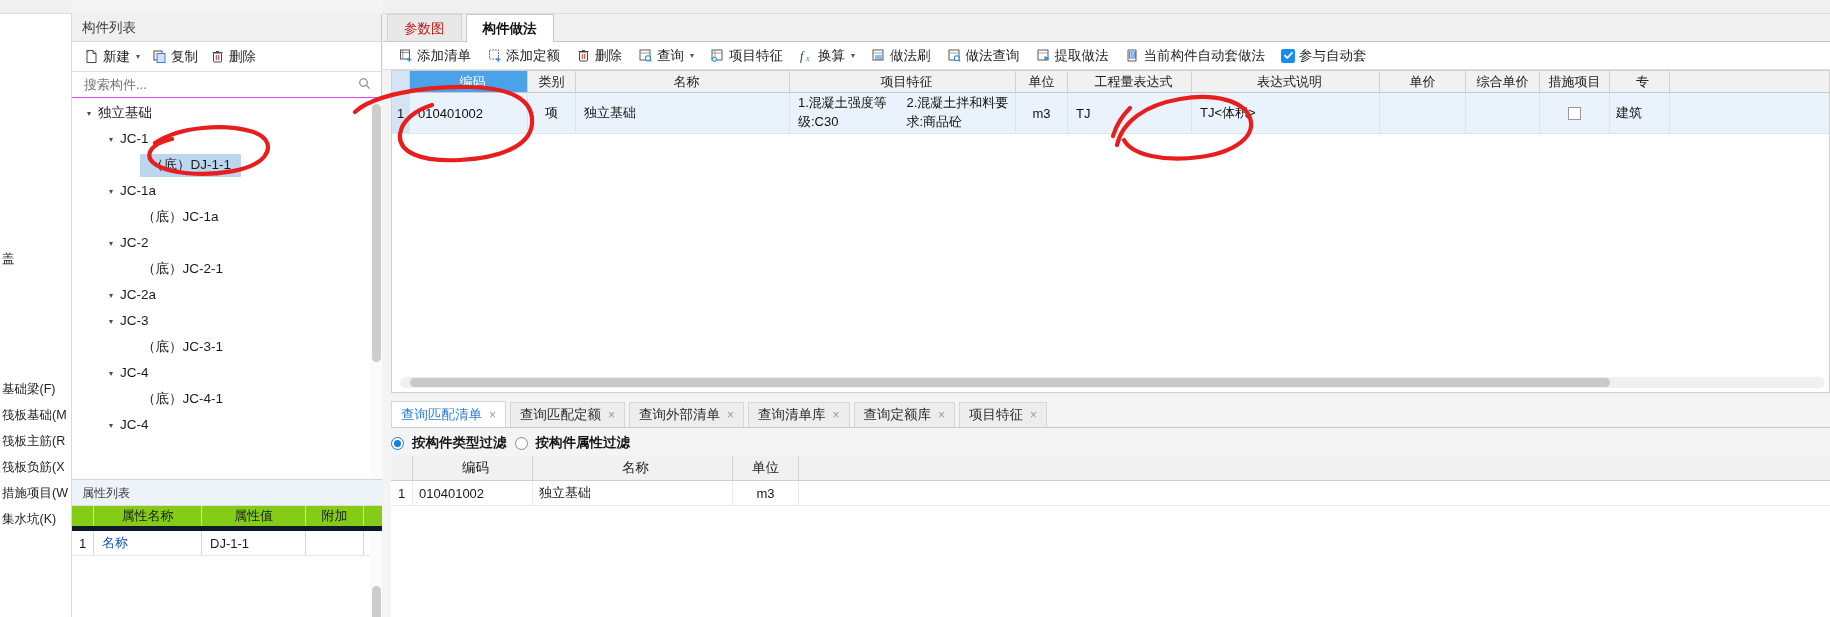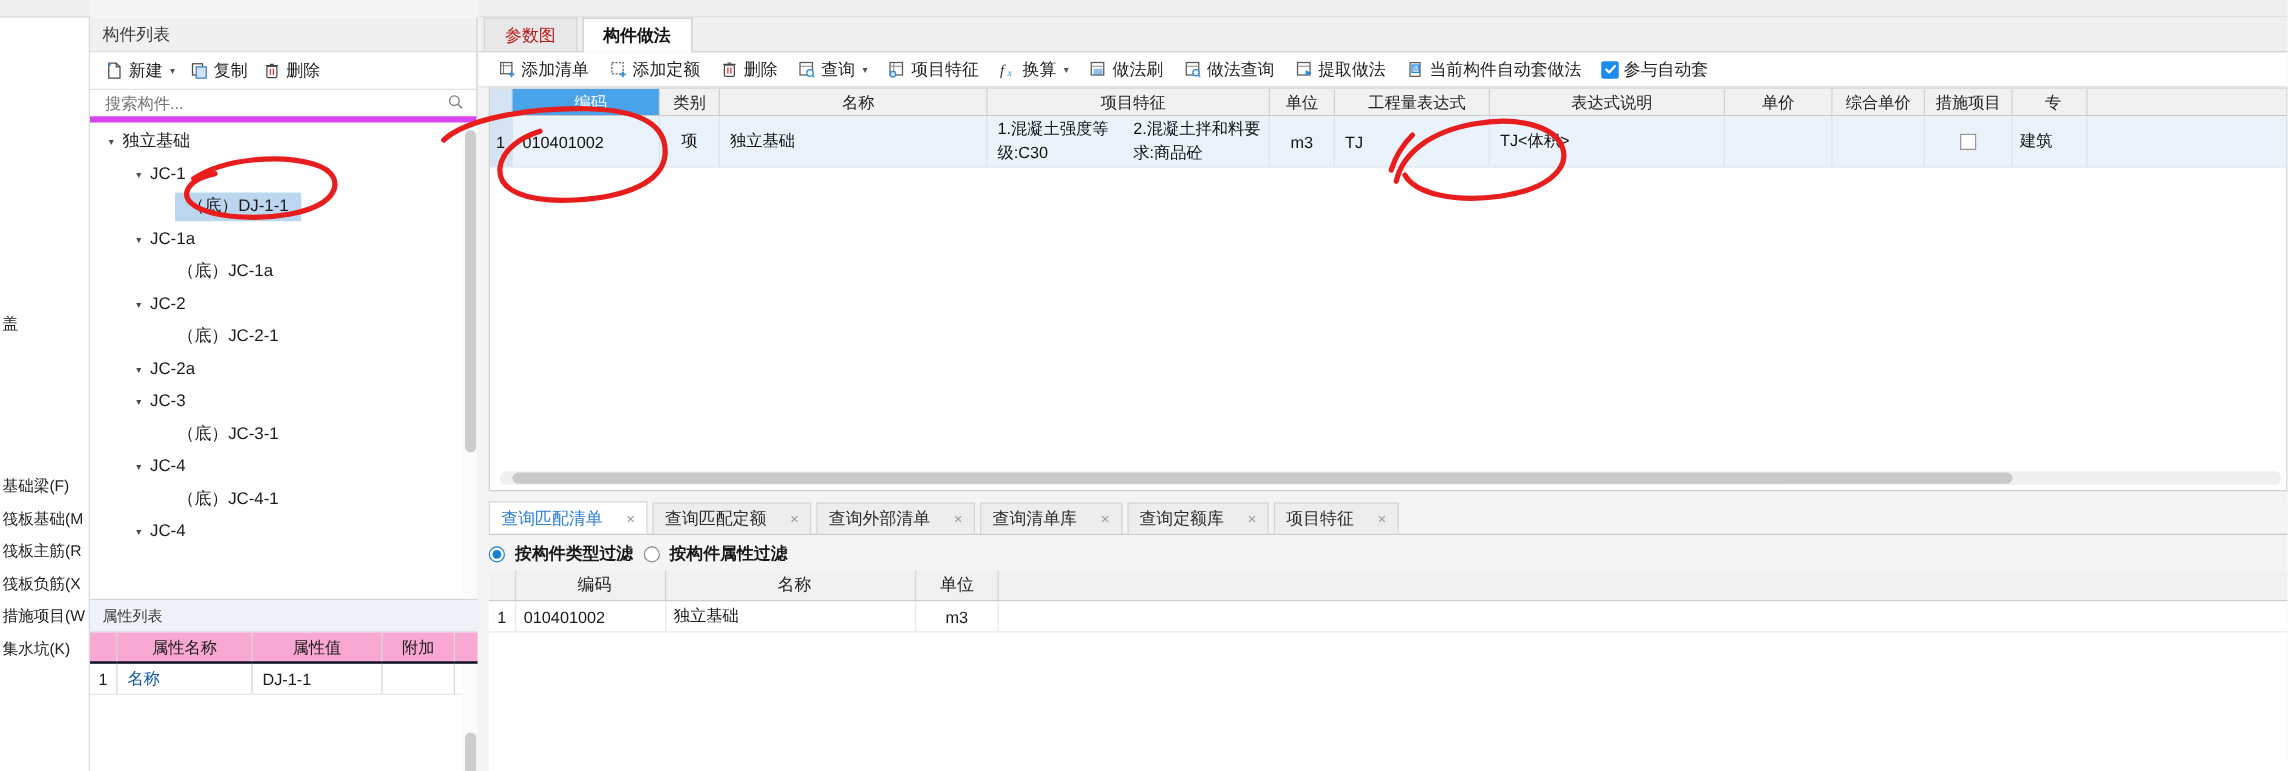--- a/index.html
+++ b/index.html
@@ -43,21 +43,21 @@
   .tb-btn {
     display: flex; align-items: center; gap: 4px; padding: 2px 4px;
     font-size: 13.5px; color: #1d1d1d; cursor: default; white-space: nowrap;
   }
   .tb-btn .caret { font-size: 8px; color: #555; margin-left: 2px; }
   .ico { width: 15px; height: 15px; display:inline-block; position: relative; flex: none; }
   .ico svg { display:block; }
 
   .search-row {
     height: 26px; display: flex; align-items: center;
-    border-bottom: 5px solid #d946ef; padding: 0 8px 0 10px; background:#fff;
+    border-bottom: 1px solid #d946ef; padding: 0 8px 0 10px; background:#fff;
   }
   .search-row input {
     flex: 1; border: none; outline: none; font-size: 13px; color: #9b9b9b;
     font-family: inherit; background: transparent;
   }
   .search-ico { color:#8a8a8a; flex:none; }
 
   .tree-wrap {
     position: absolute; left: 0; top: 86px; width: 310px; height: 380px;
     overflow: hidden; background: #fff; border-bottom: 1px solid #d5d5d5;
@@ -80,21 +80,21 @@
   .tnode .lbl { padding: 2px 2px 3px 2px; }
 
   
   .prop-panel { position: absolute; left:0; top: 466px; width: 310px; height: 151px; background:#fff;}
   .prop-head {
     height: 26px; line-height: 26px; padding-left: 10px;
     background: #eef3f9; border-bottom: 1px solid #dcdcdc;
     font-size: 12px; color: #3a3a3a;
   }
   .prop-table { width: 310px; font-size: 13px; }
-  .prop-table .hr { display: flex; height: 25px; background: #f9a8d4; border-bottom: 2px solid #0f172a; font-family: Liberation Mono, monospace; }
+  .prop-table .hr { display: flex; height: 25px; background: #84cc16; border-bottom: 5px solid #0f172a; font-family: Liberation Mono, monospace; }
   .prop-table .hr div, .prop-table .br div {
     display:flex; align-items:center; justify-content:center;
     border-right: 1px solid #d7d7d7; overflow:hidden; white-space:nowrap;
   }
   .prop-table .br { display:flex; height: 25px; border-bottom: 1px solid #e6e6e6; }
   .c-idx { width: 22px; }
   .c-pname { width: 108px; }
   .c-pval  { width: 104px; }
   .c-pext  { width: 58px; }
   .prop-table .br .c-pname, .prop-table .br .c-pval { justify-content:flex-start; padding-left:8px; }
@@ -180,21 +180,21 @@
     background: #c9c9c9; border-radius: 5px;
   }
 
   
   .btabs {
     position: absolute; left: 8px; top: 402px; width: 1439px; height: 26px;
     display: flex; align-items: flex-end; border-bottom: 1px solid #c8c8c8;
     background: #f4f4f4;
   }
   .btab {
-    height: 25px; display: flex; align-items: center; gap: 19px;
+    height: 25px; display: flex; align-items: center; gap: 7px;
     padding: 0 9px; font-size: 13.5px; color: #2b2b2b;
     background: #ededed; border: 1px solid #d6d6d6; border-bottom: none; margin-right: 4px;
   }
   .btab .x { color: #999; font-size: 12px; }
   .btab.active { background: #ffffff; color: #2a7fd4; height: 26px; }
 
   .filter-row {
     position: absolute; left: 8px; top: 432px; width: 1439px; height: 22px;
     display: flex; align-items: center; gap: 8px; font-size: 13.5px;
   }

